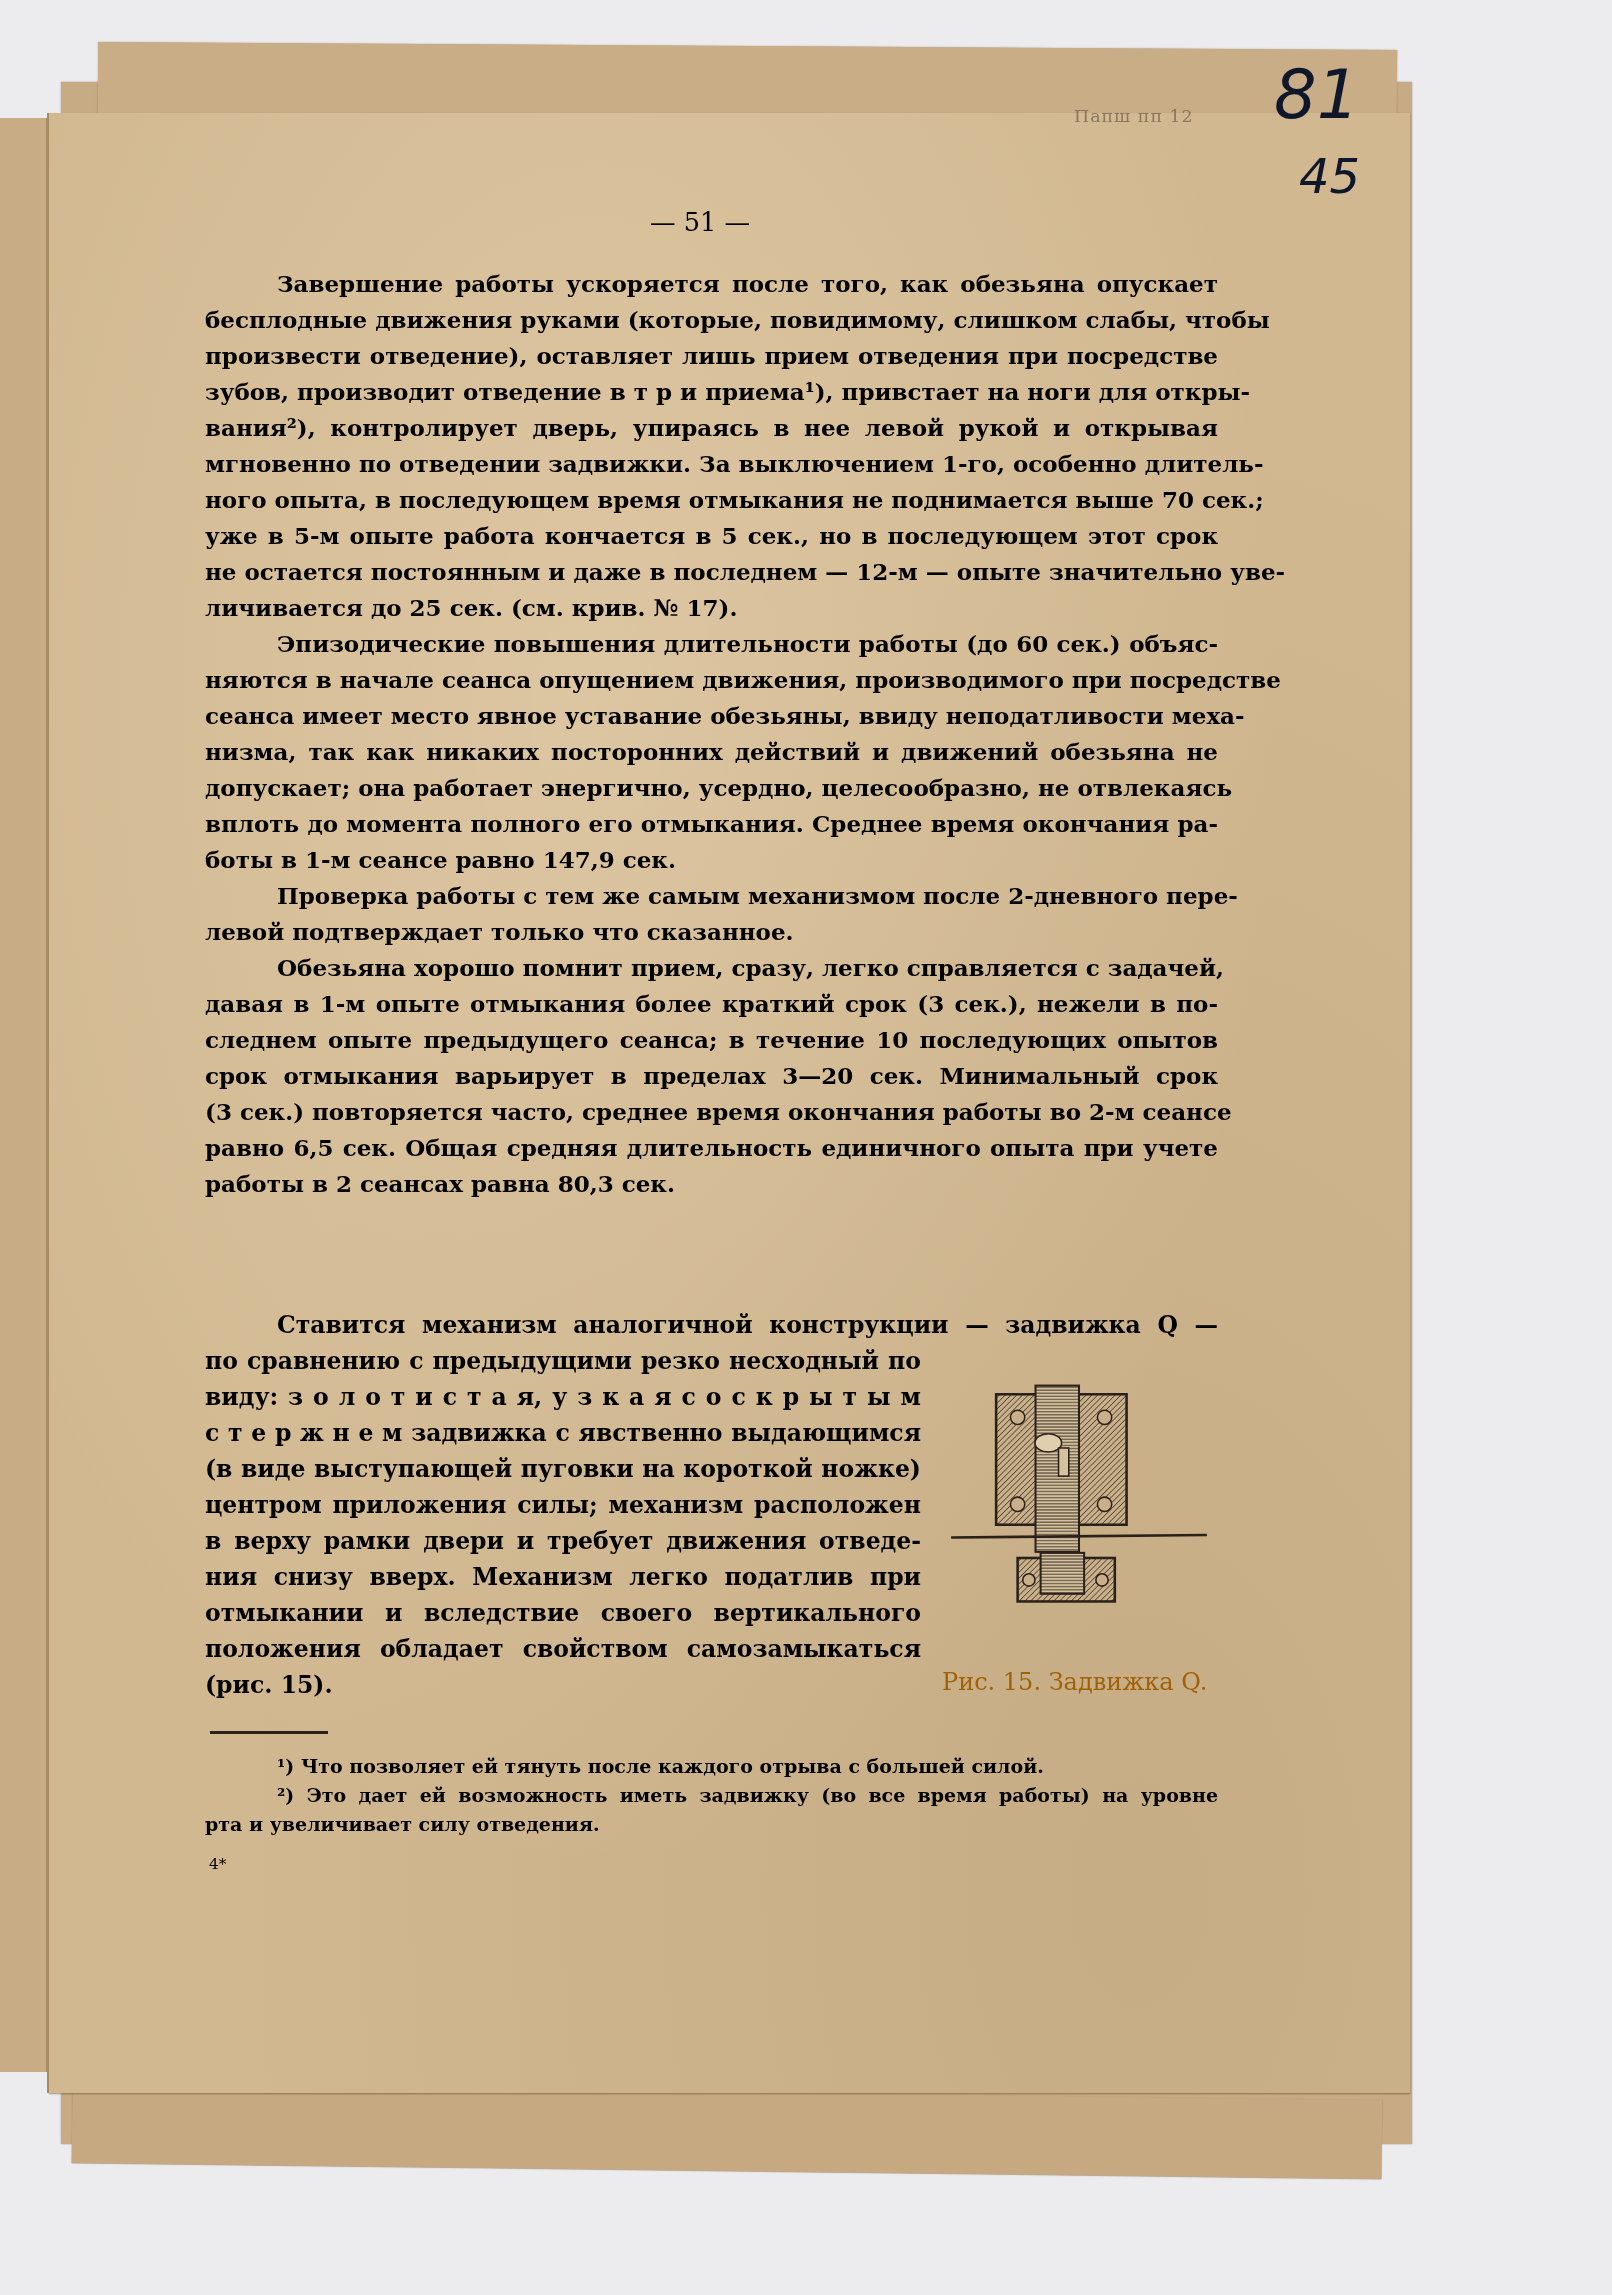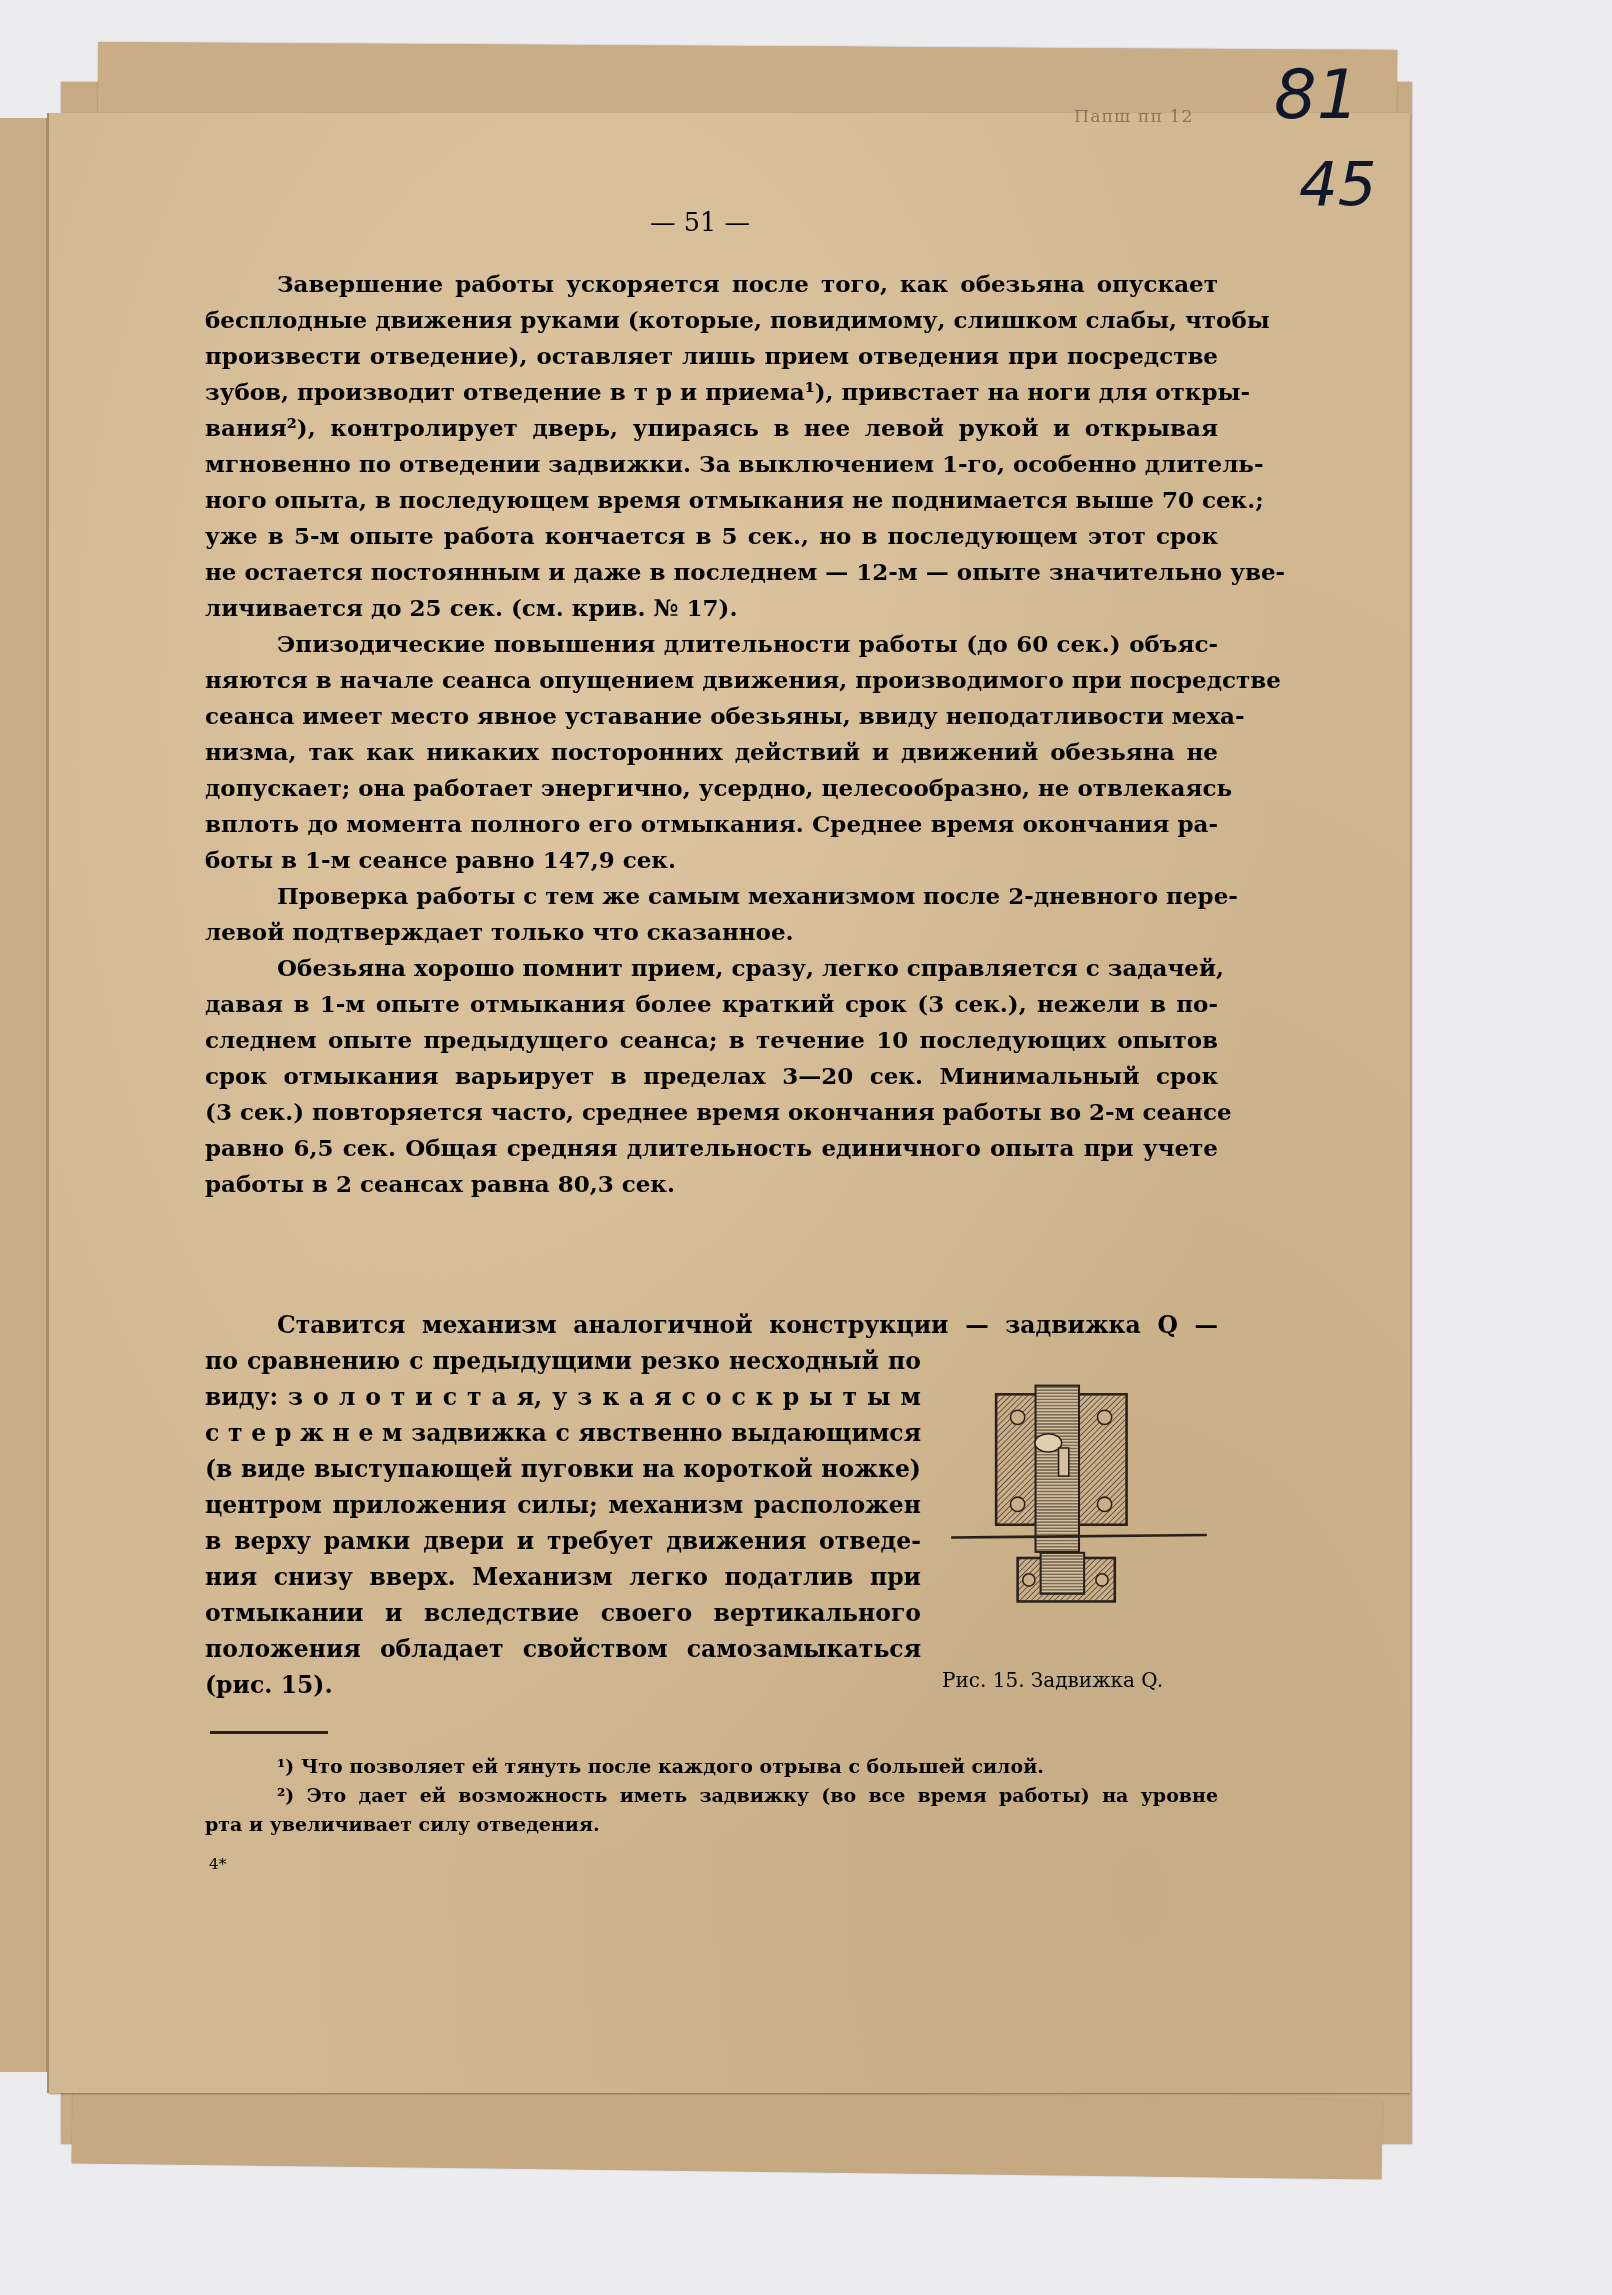--- a/index.html
+++ b/index.html
@@ -16,34 +16,34 @@
     left:49px; top:113px; width:1361px; height:1980px;
     background:#d1b891;
     background-image: radial-gradient(ellipse at 40% 30%, rgba(255,240,210,.25), rgba(0,0,0,0) 60%),
                       radial-gradient(ellipse at 80% 90%, rgba(120,90,50,.12), rgba(0,0,0,0) 60%);
     box-shadow: -2px 0 0 #a88b60, 0 1px 1.5px rgba(80,60,30,.5);
   }
   .sheet-bottom-tab { left:72px; top:2092px; width:1310px; height:79px; background:#c6a981; transform:rotate(0.7deg); box-shadow:0 0.5px 1px rgba(80,60,30,.4); }
   .stamp { position:absolute; left:1074px; top:106px; font-size:17.4px; color:#6d5c48; letter-spacing:1px; opacity:.7; }
   .pencil { position:absolute; color:#0f172a; font-family:"DejaVu Sans", sans-serif; font-style:italic; }
   .pencil-top { left:1274px; top:56px; font-size:67px; }
-  .pencil-folio { left:1299px; top:148px; font-size:61px; }
+  .pencil-folio { left:1299px; top:148px; font-size:48px; }
 
   .text { color:#000000; position:absolute; }
   .page-num { left:650px; top:207px; font-size:25.6px; }
   .body-block { left:205px; top:266px; width:1013px; font-size:23px; line-height:36px; text-align:justify; font-weight:bold; }
   .body-block p { margin:0; text-indent:72px; }
   .line { display:block; text-align:justify; text-align-last:justify; white-space:nowrap; }
   .line.last { text-align-last:left; }
 
   .col-block { left:205px; top:1307px; width:716px; font-size:23.5px; line-height:36px; font-weight:bold; }
   .first-line { position:absolute; left:205px; top:1307px; width:1013px; font-size:23.5px; line-height:36px; font-weight:bold; }
 
   .figure { position:absolute; left:946px; top:1361px; width:266px; height:307px; }
-  .fig-caption { position:absolute; left:942px; top:1668px; font-size:20px; color:#000000; }
+  .fig-caption { position:absolute; left:942px; top:1668px; font-size:24px; color:#a16207; }
 
   .fn-rule { position:absolute; left:210px; top:1731px; width:118px; height:2.6px; background:#2a221a; }
   .footnotes { left:205px; top:1752px; width:1013px; font-size:19px; line-height:29px; font-weight:bold; }
   .signature-mark { left:209px; top:1855px; font-size:15.3px; }
 </style>
 </head>
 <body>
 
 <div class="sheet sheet-back-2"></div>
 <div class="sheet sheet-back-top"></div>

